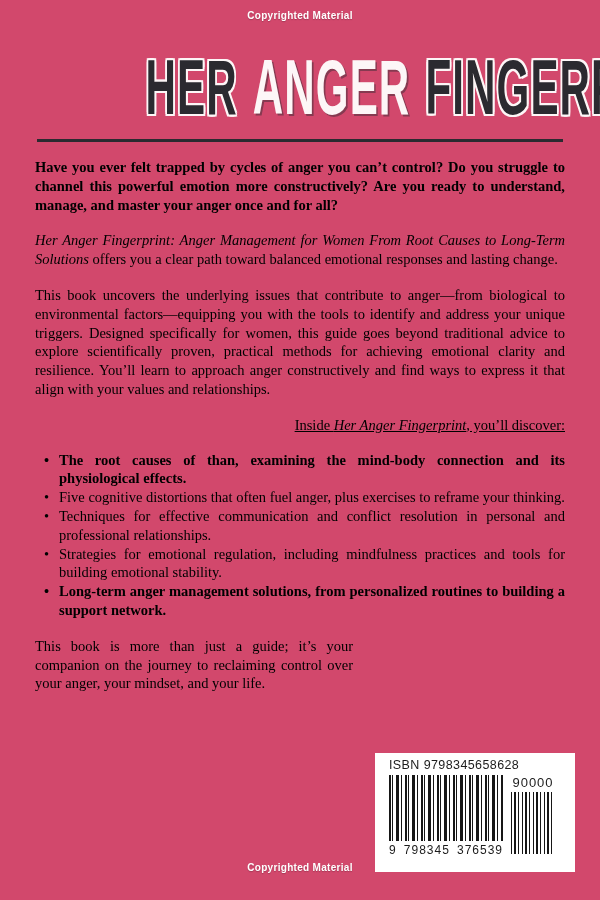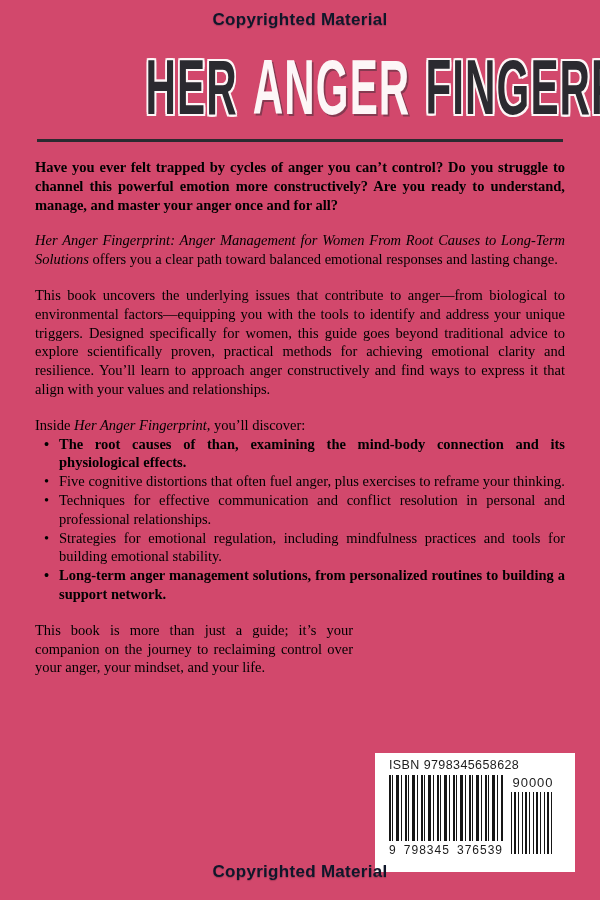--- a/index.html
+++ b/index.html
@@ -14,23 +14,23 @@
     height: 900px;
     background: #d2486c;
     overflow: hidden;
   }
   
   .watermark {
     position: absolute;
     left: 0; right: 0;
     text-align: center;
     font-family: "Liberation Sans", sans-serif;
-    font-size: 17px;
+    font-size: 10px;
     font-weight: bold;
-    color: #0f172a;
+    color: #ffffff;
     text-shadow: 0 1px 1px rgba(90,30,50,0.35);
     letter-spacing: 0.3px;
   }
   .watermark.top { top: 10px; }
   .watermark.bottom { top: 862px; }
 
   
   .title {
     position: absolute;
     top: 48px;
@@ -74,21 +74,21 @@
     top: 158px;
     left: 35px;
     width: 530px;
     color: #000000;
     font-size: 14.5px;
     line-height: 18.8px;
     text-align: justify;
   }
   .para { margin-bottom: 17px; }
   .para.bold { font-weight: bold; }
-  .para.inside-line { margin-bottom: 0; text-align: left; }
+  .para.inside-line { margin-bottom: 16px; text-align: right; text-decoration: underline; }
   .bullets { list-style: none; margin-bottom: 17px; }
   .bullets li {
     position: relative;
     padding-left: 24px;
     text-align: justify;
   }
   .bullets li::before {
     content: "•";
     position: absolute;
     left: 9px;

